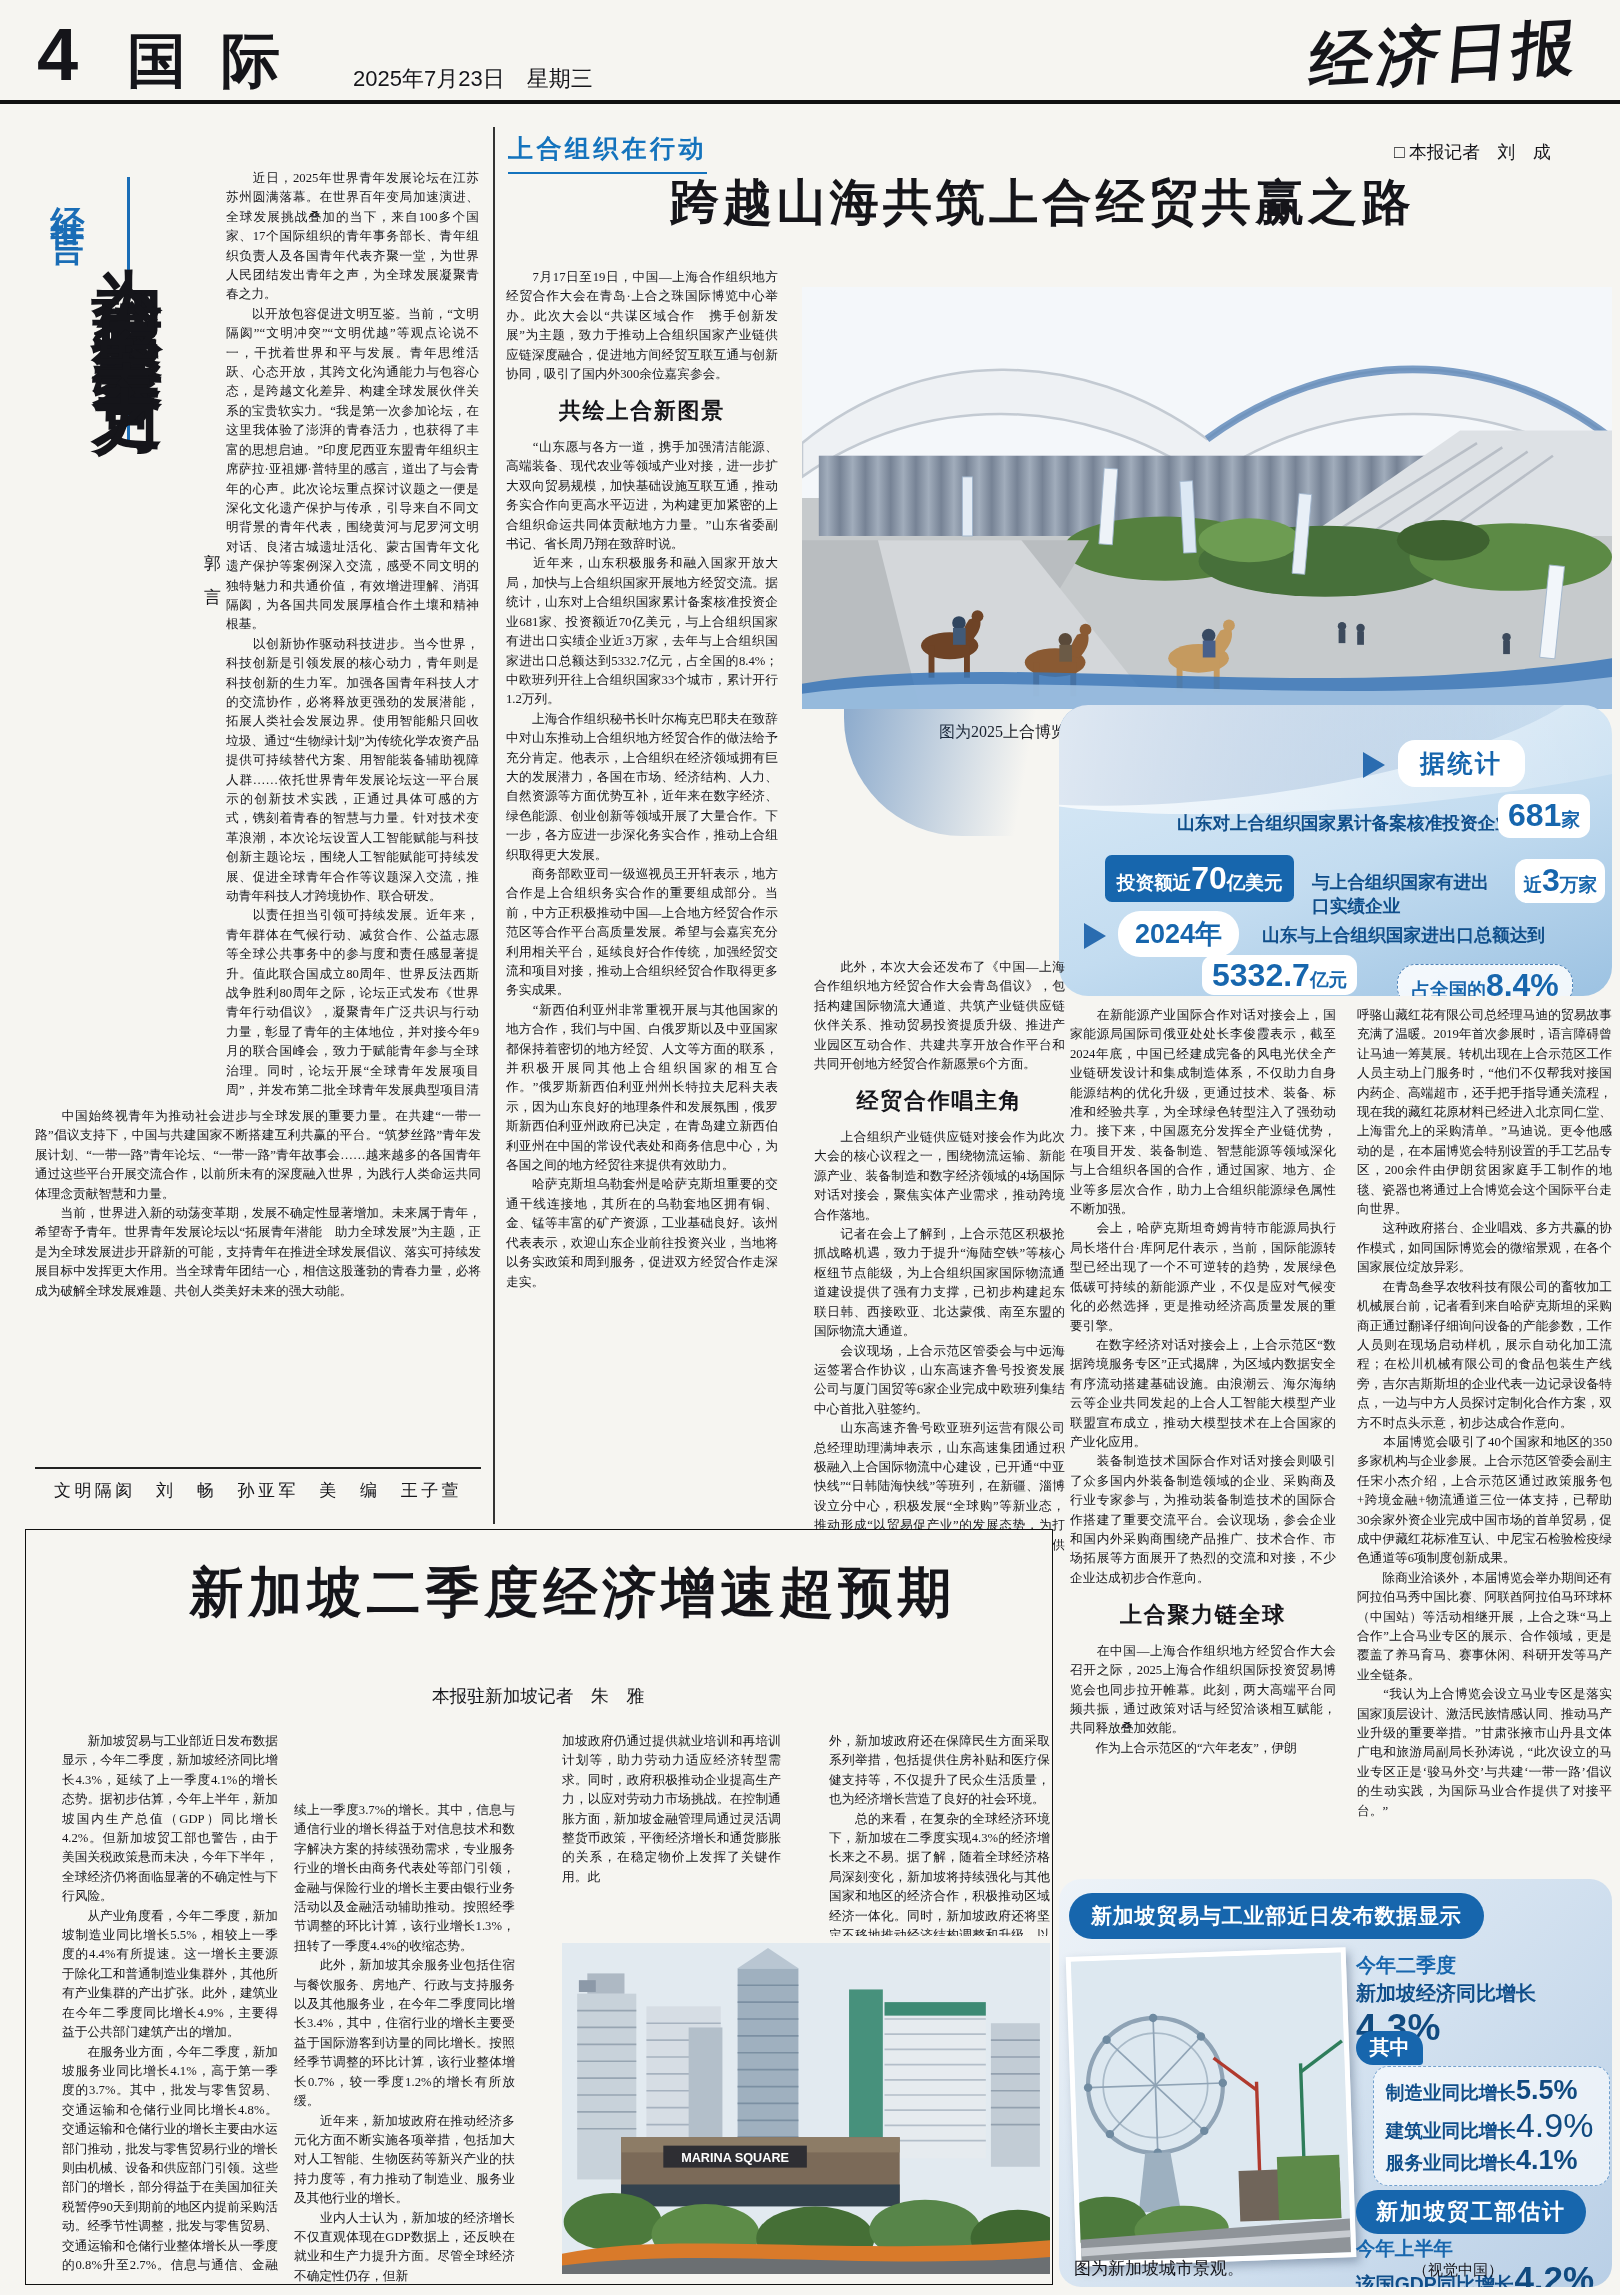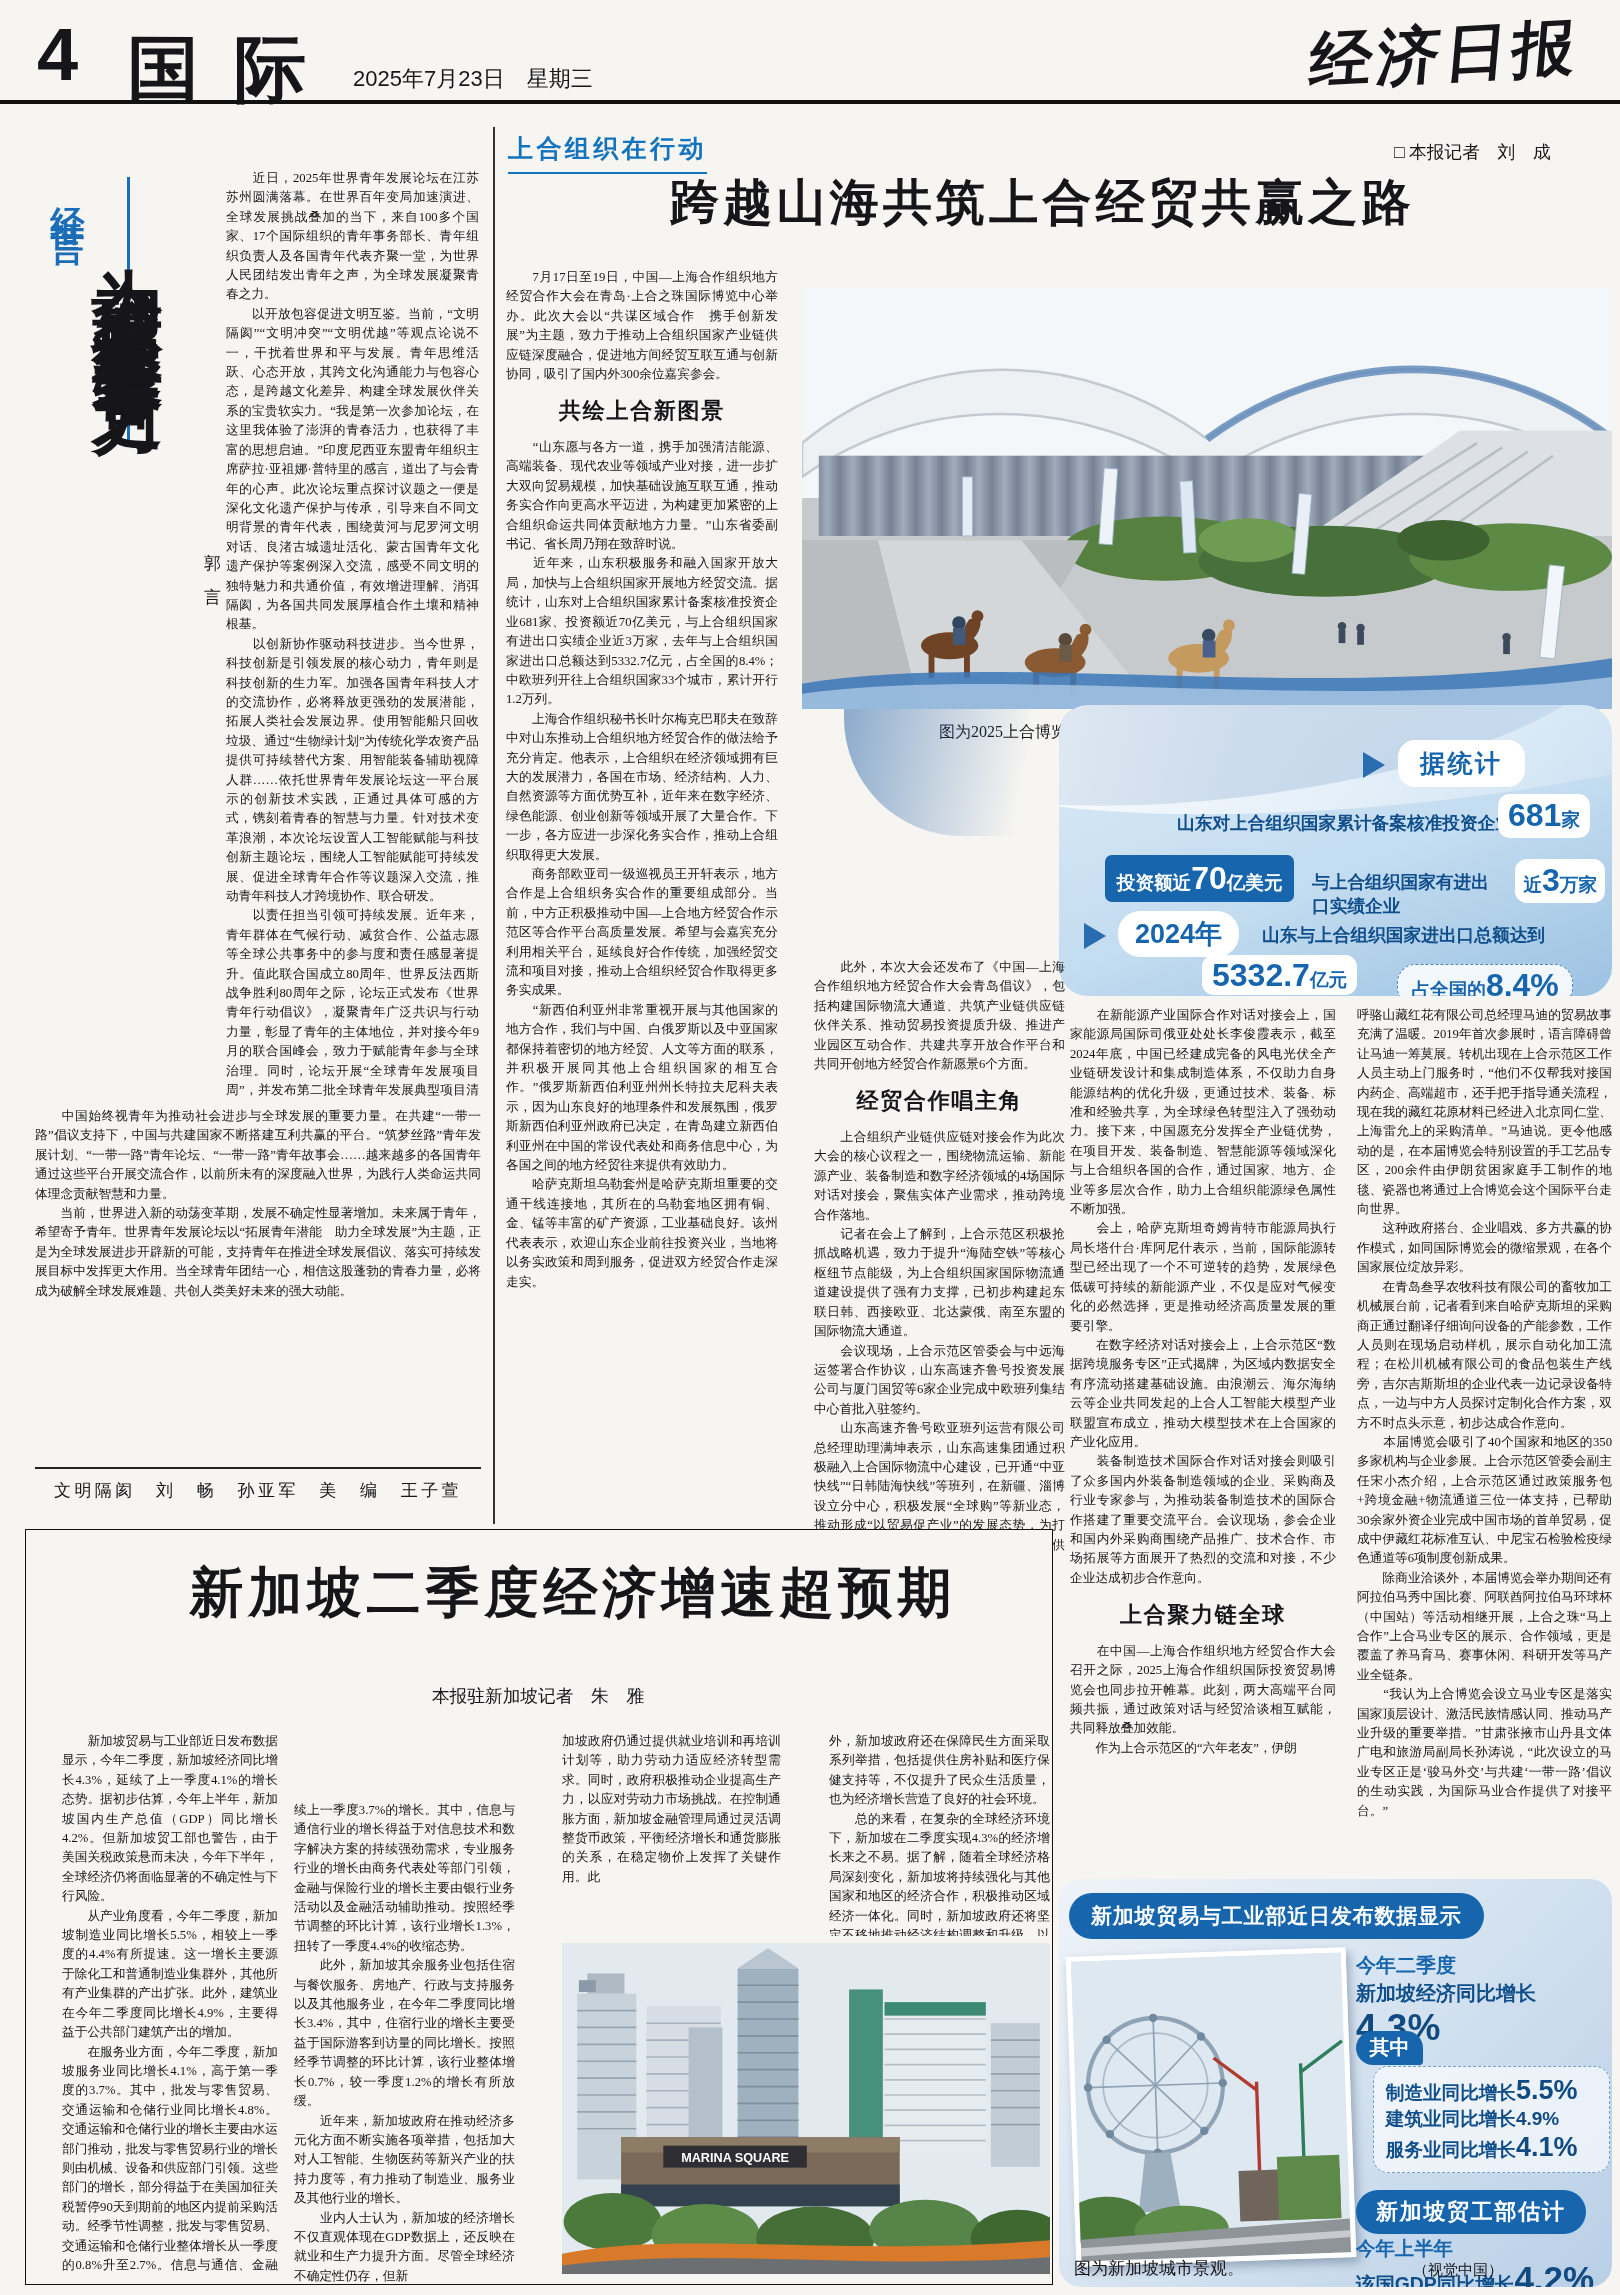--- a/index.html
+++ b/index.html
@@ -6,21 +6,21 @@
   #page{position:relative;width:1620px;height:2295px;margin:0 auto;background:#f6f5f1;
         font-family:"Liberation Serif","DejaVu Serif",serif;color:#15151a;overflow:hidden;}
   .abs{position:absolute;}
   .flow{white-space:pre-wrap;text-align:justify;font-size:12.7px;line-height:19.4px;overflow:hidden;}
   .v-text{writing-mode:vertical-rl;text-orientation:upright;}
   .subhead{font-family:"Liberation Sans","DejaVu Sans",sans-serif;font-weight:bold;
            font-size:22px;text-align:center;margin:11.8px 0;letter-spacing:1.7px;}
   .hairline{background:#222;height:1.7px;}
   
   #page-num{left:37px;top:11.8px;font-size:74px;font-weight:bold;font-family:"Liberation Sans",sans-serif;}
-  #section{left:127px;top:22px;font-size:72px;font-weight:bold;letter-spacing:35px;}
+  #section{left:127px;top:22px;font-size:59px;font-weight:bold;letter-spacing:35px;}
   #date{left:353px;top:64px;font-size:22px;font-family:"Liberation Sans",sans-serif;}
   #masthead{right:41px;top:11.8px;font-size:62px;font-weight:bold;transform:skewX(-8deg) rotate(-3deg);
             letter-spacing:5px;}
   #head-rule{left:0;top:100px;width:1620px;height:4.2px;background:#111;}
   
   #jsy{left:44px;top:179px;font-size:34px;font-weight:bold;color:#1a6db6;letter-spacing:11.8px;}
   #jsy-line{left:127px;top:177px;width:2.5px;height:270px;background:#1a6db6;}
   #ed-title{left:81px;top:211px;height:903px;font-size:71px;font-weight:bold;letter-spacing:11.8px;}
   #ed-author{left:201px;top:540px;font-size:17px;letter-spacing:8.4px;}
   #ed-narrow{left:226px;top:169px;width:253px;height:932px;}
@@ -392,21 +392,21 @@
         <path d="M0,340 L320,330 L320,338 L0,350 Z" fill="#c7cbd0"></path>
       </svg>
     </div>
     <div class="abs sg-stat" style="left:297px;top:73px;font-size:20px;font-weight:bold;color:#1766ad;">今年二季度</div>
     <div class="abs sg-stat" style="left:297px;top:101px;width:253px;">
       <span style="font-size:20px;font-weight:bold;">新加坡经济同比增长</span><span style="font-size:37px;font-weight:bold;color:#104a80;">4.3%</span>
     </div>
     <div class="abs" style="left:297px;top:152px;background:#1766ad;color:#fff;border-radius:17px 17px 3.4px 17px;padding:3.4px 13.5px;font-size:20px;font-weight:bold;font-family:'Liberation Sans',sans-serif;">其中</div>
     <div class="abs dashed-box" style="left:314px;top:187px;width:211px;">
       <div class="sg-stat"><span style="font-size:18.6px;font-weight:bold;">制造业同比增长</span><span style="font-size:27px;font-weight:bold;color:#104a80;">5.5%</span></div>
-      <div class="sg-stat"><span style="font-size:18.6px;font-weight:bold;">建筑业同比增长</span><span style="font-size:19px;font-weight:bold;color:#104a80;">4.9%</span></div>
+      <div class="sg-stat"><span style="font-size:18.6px;font-weight:bold;">建筑业同比增长</span><span style="font-size:34px;font-weight:normal;color:#104a80;">4.9%</span></div>
       <div class="sg-stat"><span style="font-size:18.6px;font-weight:bold;">服务业同比增长</span><span style="font-size:27px;font-weight:bold;color:#104a80;">4.1%</span></div>
     </div>
     <div class="abs" style="left:297px;top:311px;background:#1766ad;color:#fff;border-radius:22px;padding:6.8px 20px;font-size:22px;font-weight:bold;font-family:'Liberation Sans',sans-serif;letter-spacing:1.7px;">新加坡贸工部估计</div>
     <div class="abs sg-stat" style="left:297px;top:356px;font-size:19.4px;font-weight:bold;color:#1766ad;">今年上半年</div>
     <div class="abs sg-stat" style="left:297px;top:380px;width:253px;">
       <span style="font-size:19.4px;font-weight:bold;">该国GDP同比增长</span><span style="font-size:35px;font-weight:bold;color:#104a80;">4.2%</span>
     </div>
     <div id="sg-caption">图为新加坡城市景观。</div>
     <div id="sg-credit">（视觉中国）</div>
   </div>

